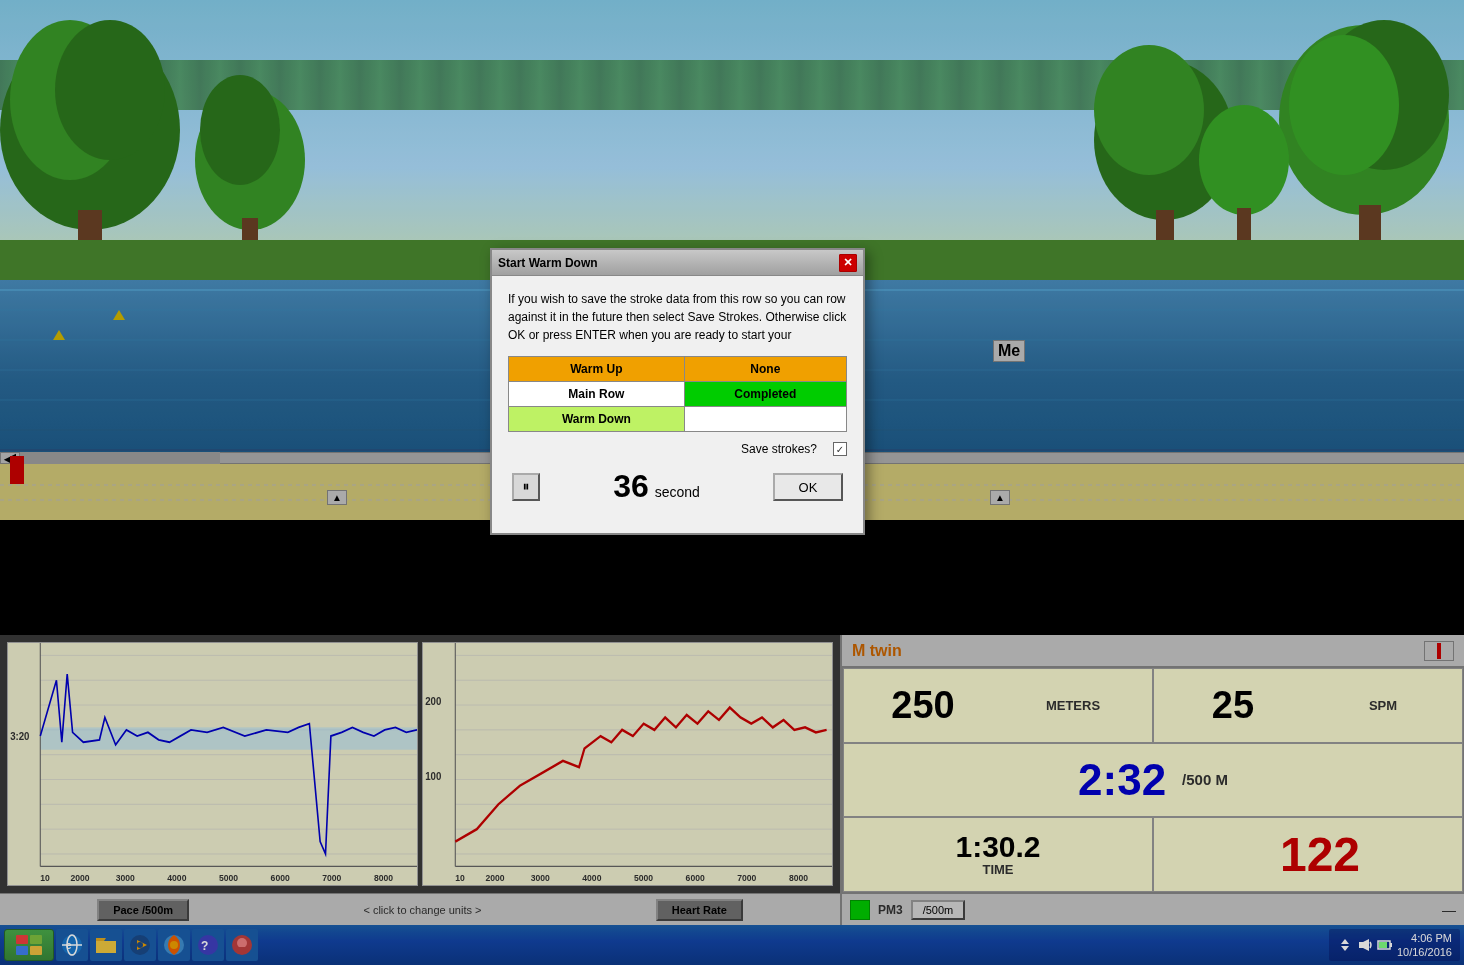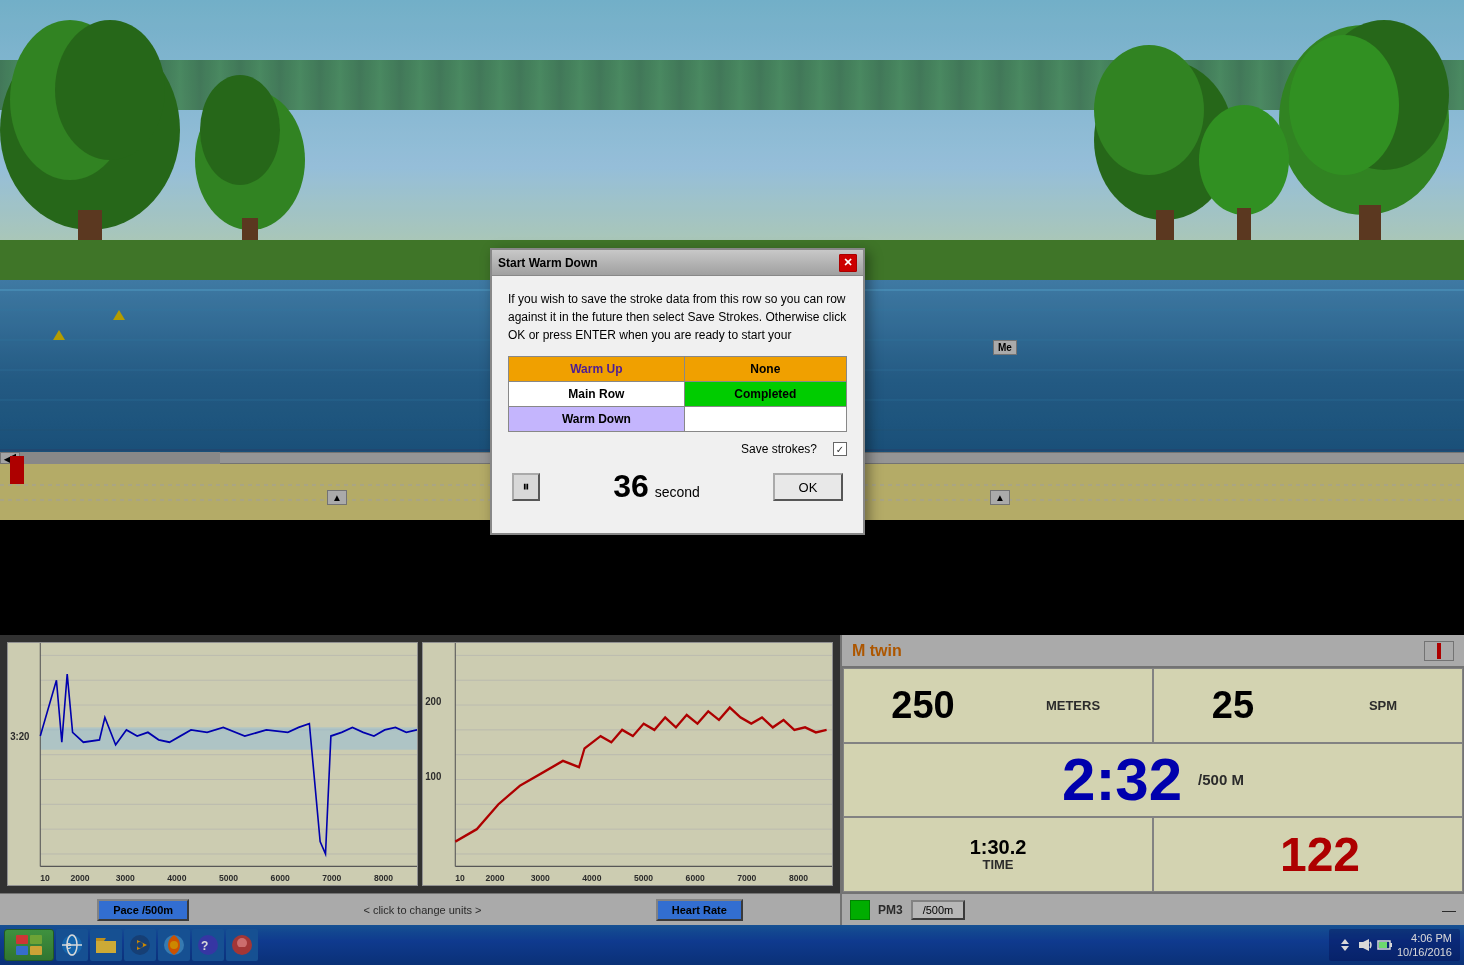--- a/index.html
+++ b/index.html
@@ -64,21 +64,21 @@
     
     .yellow-tri {
       position: absolute; width: 0; height: 0;
       border-left: 6px solid transparent; border-right: 6px solid transparent; border-bottom: 10px solid #d4b800;
     }
 
     
     .me-label {
       position: absolute; top: 340px; left: 993px;
       background: #c8c8c8; border: 1px solid #888; padding: 1px 4px;
-      font-size: 10px; font-weight: bold; text-align: center;
+      font-size: 16px; font-weight: bold; text-align: center;
     }
 
     
     .bottom-panel {
       position: absolute; bottom: 40px; left: 0; right: 0; height: 290px;
       background: #3a3a3a; display: flex;
     }
 
     
     .charts-area {
@@ -93,21 +93,21 @@
 
     
     .pace-chart { position: relative; }
 
     
     .bottom-buttons {
       height: 32px; background: #c8c8c8; border-top: 1px solid #888;
       display: flex; align-items: center; justify-content: space-around; padding: 2px 10px;
     }
     .chart-btn {
-      background: #3b82f6; border: 2px outset #999; padding: 3px 14px;
+      background: #737373; border: 2px outset #999; padding: 3px 14px;
       font-size: 11px; cursor: pointer; font-weight: bold;
     }
     .click-change-label {
       font-size: 11px; color: #333;
     }
 
     
     .stats-panel {
       flex: 1; background: #f0f0c8; border-left: 2px solid #888; display: flex; flex-direction: column;
     }
@@ -129,21 +129,21 @@
       flex: 1; display: grid; grid-template-columns: 1fr 1fr; grid-template-rows: repeat(3, 1fr);
       border: 1px solid #888;
     }
     .stat-cell {
       border: 1px solid #999; background: #f8f8d0; display: flex; flex-direction: column;
       align-items: center; justify-content: center; padding: 4px;
     }
     .stat-value {
       font-size: 38px; font-weight: bold; color: #000; line-height: 1;
     }
-    .stat-value.blue { color: #0000cc; font-size: 60px; }
+    .stat-value.blue { color: #0000cc; font-size: 44px; }
     .stat-value.red { color: #cc0000; font-size: 48px; margin-left: 24px; }
     .stat-unit {
       font-size: 13px; font-weight: bold; color: #333;
     }
     .stat-cell-pair { display: flex; align-items: center; width: 100%; }
     .stat-left { flex: 1; display: flex; flex-direction: column; align-items: center; justify-content: center; }
     .stat-right { flex: 1; display: flex; flex-direction: column; align-items: center; justify-content: center; }
 
     
     .stats-footer {
@@ -208,25 +208,25 @@
     }
     .modal-body { padding: 14px 16px; }
     .modal-text { font-size: 12px; color: #000; line-height: 1.5; margin-bottom: 12px; }
 
     
     .row-status-table { width: 100%; border-collapse: collapse; margin-bottom: 10px; }
     .row-status-table td {
       border: 1px solid #888; padding: 5px 10px; font-size: 12px; font-weight: bold;
       text-align: center;
     }
-    .cell-orange { background: #f0a000; color: #4c1d95; }
+    .cell-orange { background: #f0a000; color: #000000; }
     .cell-orange-right { background: #f0a000; color: #000; }
     .cell-completed { background: #00cc00; color: #000; }
     .cell-white { background: #fff; color: #000; }
-    .cell-warmdown { background: #c4b5fd; color: #000; text-align: left; }
+    .cell-warmdown { background: #bef264; color: #000; text-align: left; }
 
     .save-strokes-row {
       display: flex; align-items: center; justify-content: flex-end;
       gap: 16px; margin-bottom: 12px; font-size: 12px;
     }
     .save-checkbox {
       width: 14px; height: 14px; border: 1px solid #666; background: #fff;
       display: flex; align-items: center; justify-content: center; cursor: pointer;
     }
     .checkmark { font-size: 10px; color: #333; }
@@ -475,21 +475,21 @@
           </div>
         </div>
       </div>
 
       <div style="grid-column:span 2; border:1px solid #999; background:#f8f8d0; display:flex; align-items:center; justify-content:center; padding:6px;">
         <span class="stat-value blue">2:32</span>
         <span class="stat-unit" style="margin-left:16px;font-size:15px;">/500 M</span>
       </div>
 
       <div class="stat-cell">
-        <span class="stat-value" style="font-size:20px;">1:30.2</span>
+        <span class="stat-value" style="font-size:30px;">1:30.2</span>
         <span class="stat-unit">TIME</span>
       </div>
       <div class="stat-cell">
         <span class="stat-value red">122</span>
       </div>
     </div>
 
     <div class="stats-footer">
       <div class="pm3-btn"></div>
       <span class="pm3-label">PM3</span>

